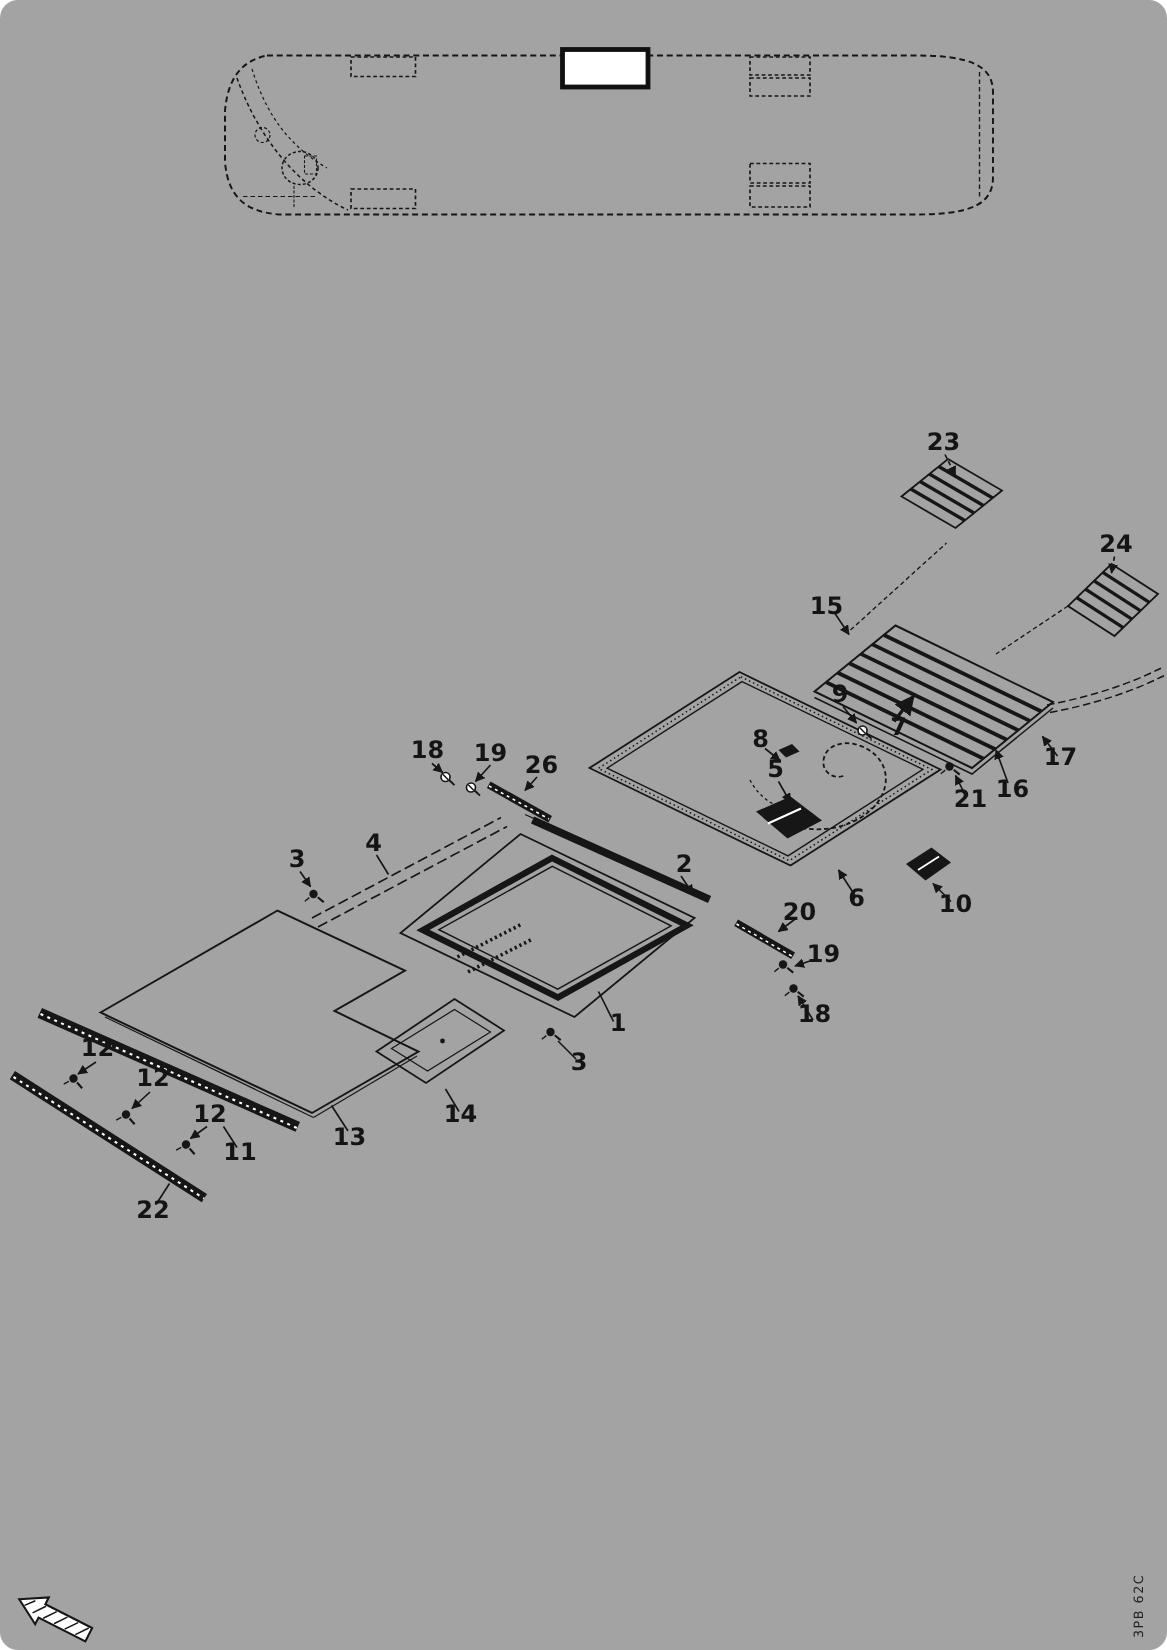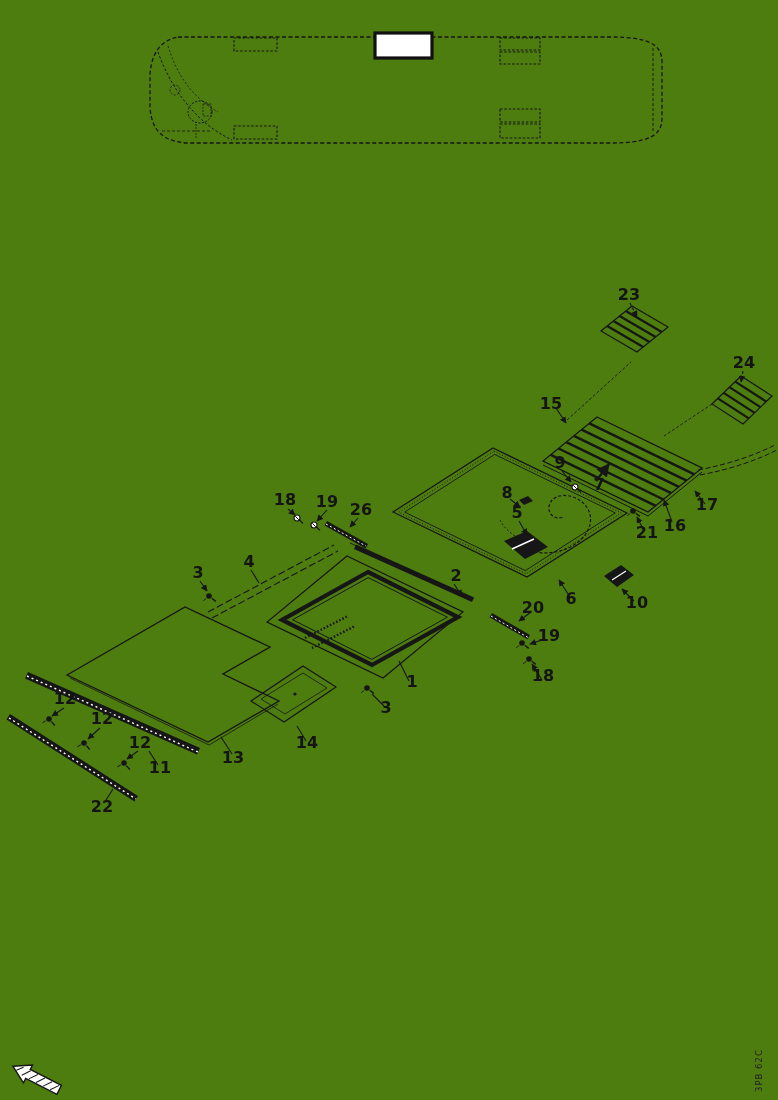--- a/index.html
+++ b/index.html
@@ -1,17 +1,17 @@
 <!DOCTYPE html>
 <html><head>
 <meta charset="utf-8">
 <style>
   html,body{margin:0;padding:0;background:#fff;}
-  .page{position:relative;width:778px;height:1100px;background:#4d7c0f;overflow:hidden;
-        font-family:"DejaVu Sans", sans-serif;}
+  .page{position:relative;width:778px;height:1100px;background:#a3a3a3;overflow:hidden;
+        font-family:"DejaVu Sans", sans-serif;border-radius:12px;}
   svg{position:absolute;left:0;top:0;}
   .callout{font-family:"DejaVu Sans", sans-serif;font-size:16px;font-weight:bold;fill:#141414;}
   .doccode{font-family:"DejaVu Sans", sans-serif;font-size:8.5px;fill:#222;letter-spacing:1px;}
   .ln{stroke:#161616;fill:none;}
 </style>
 </head>
 <body>
 
 <div class="page">
 <svg width="778" height="1100" viewBox="0 0 778 1100">

